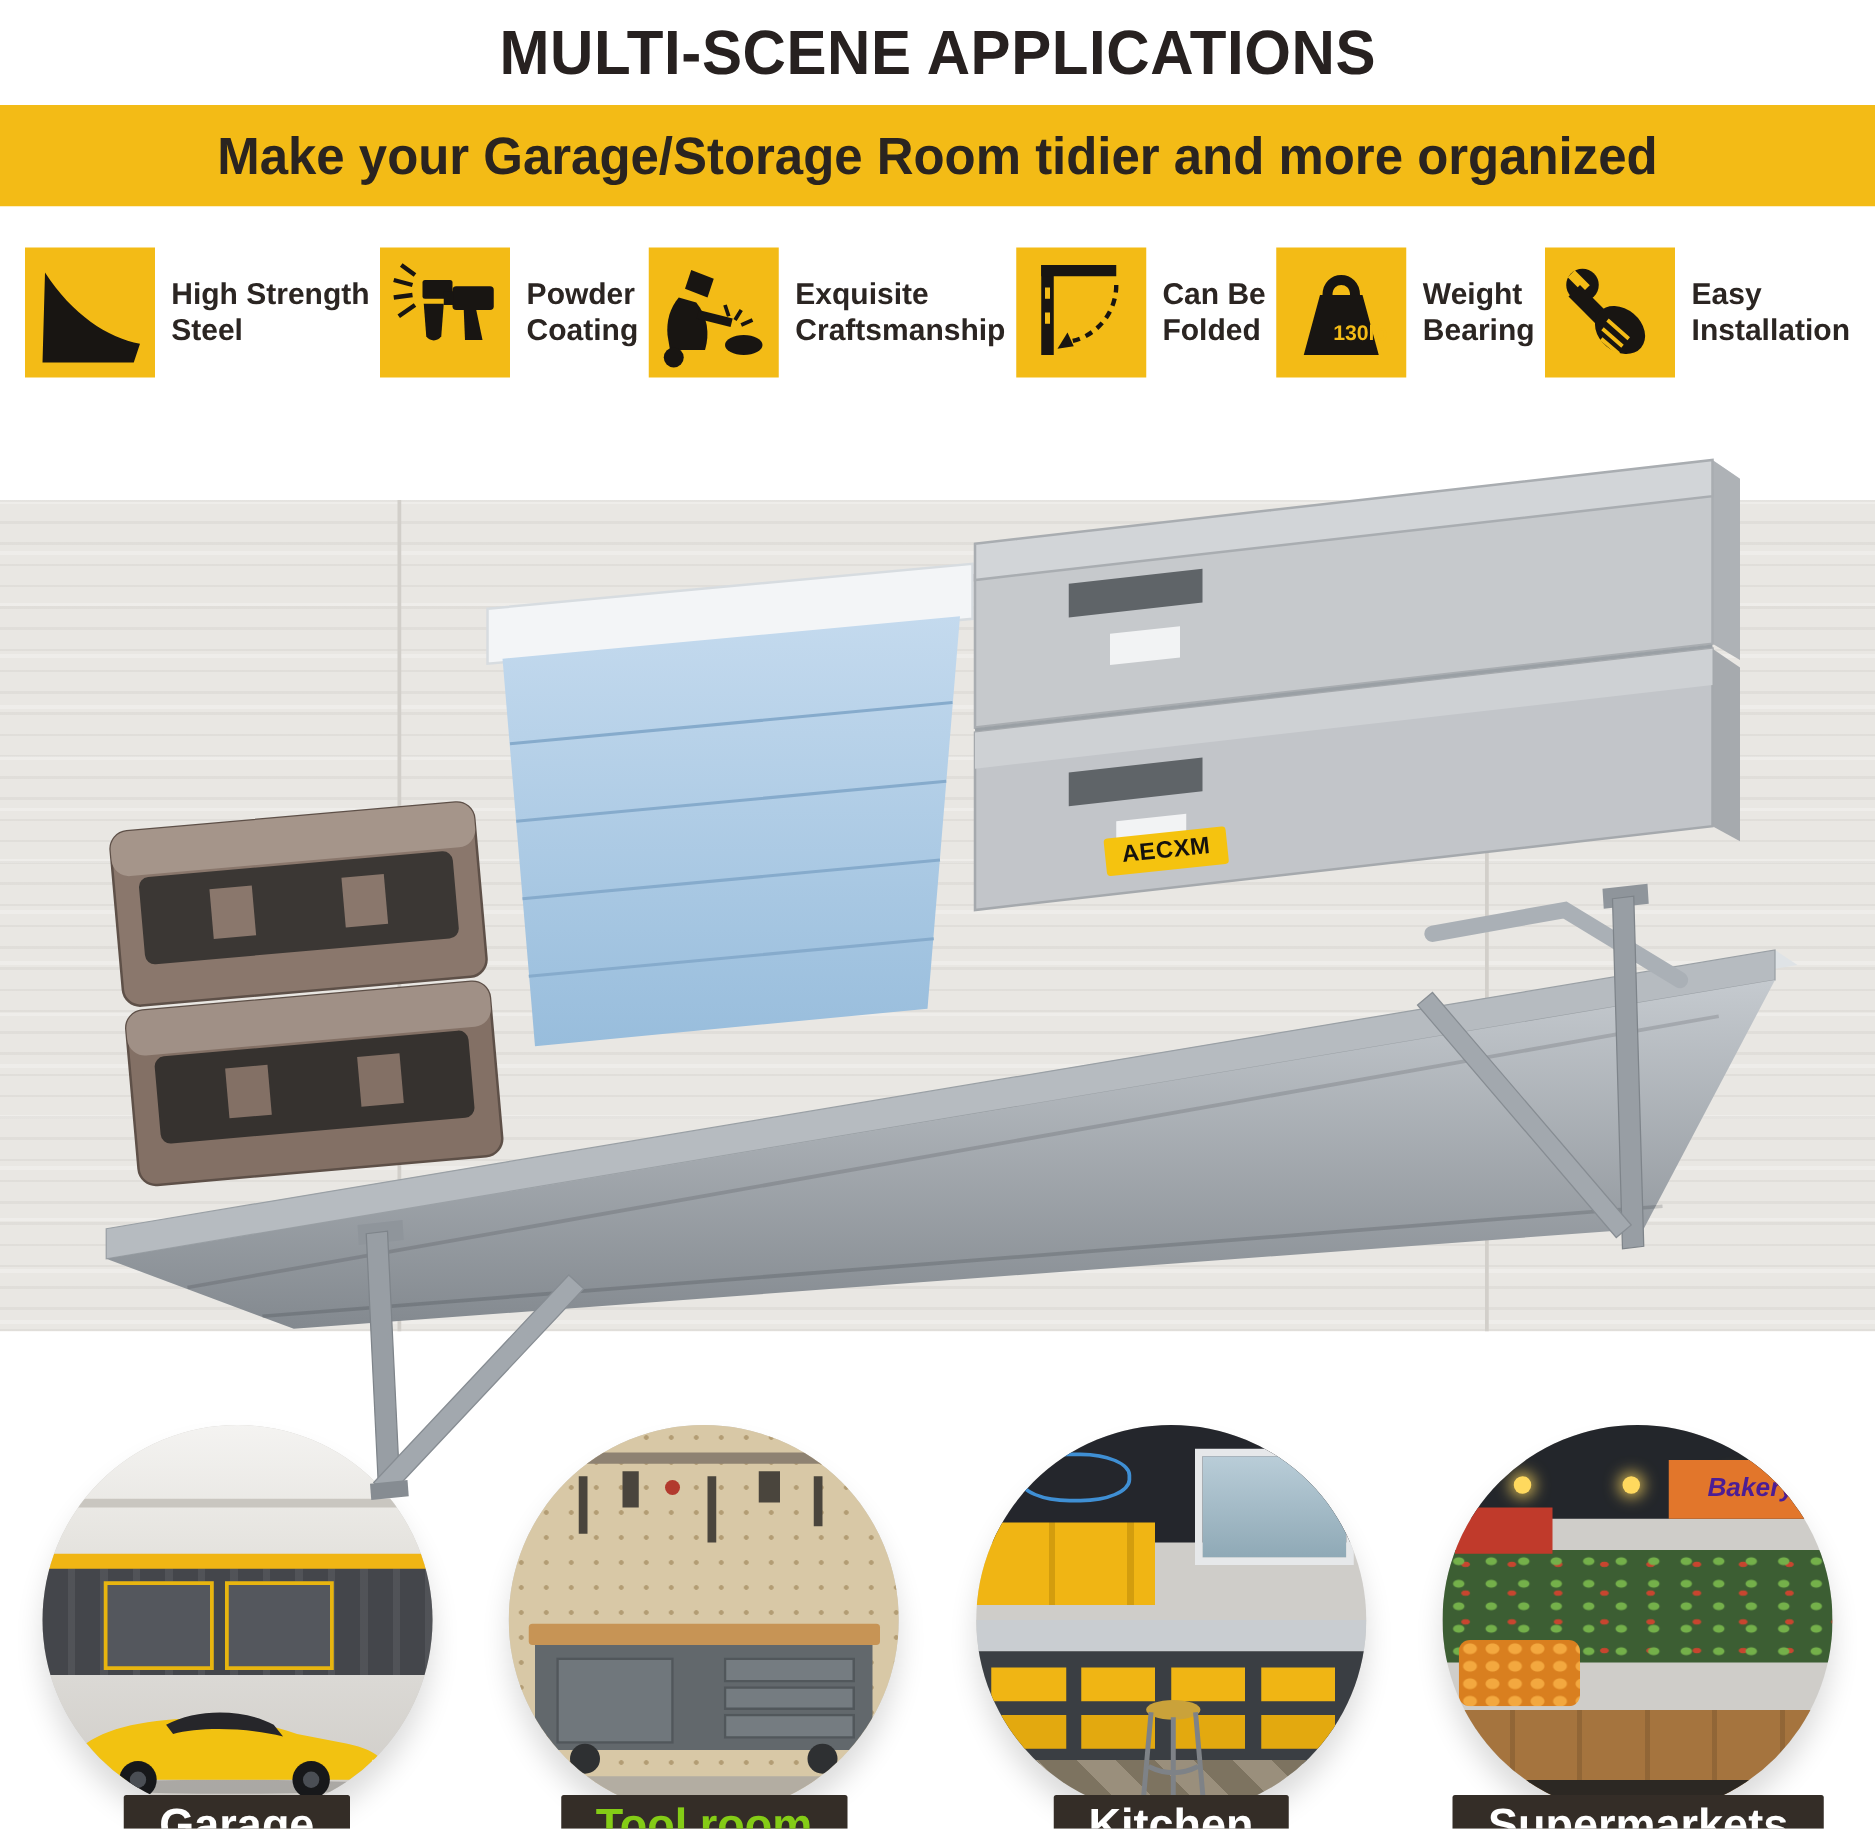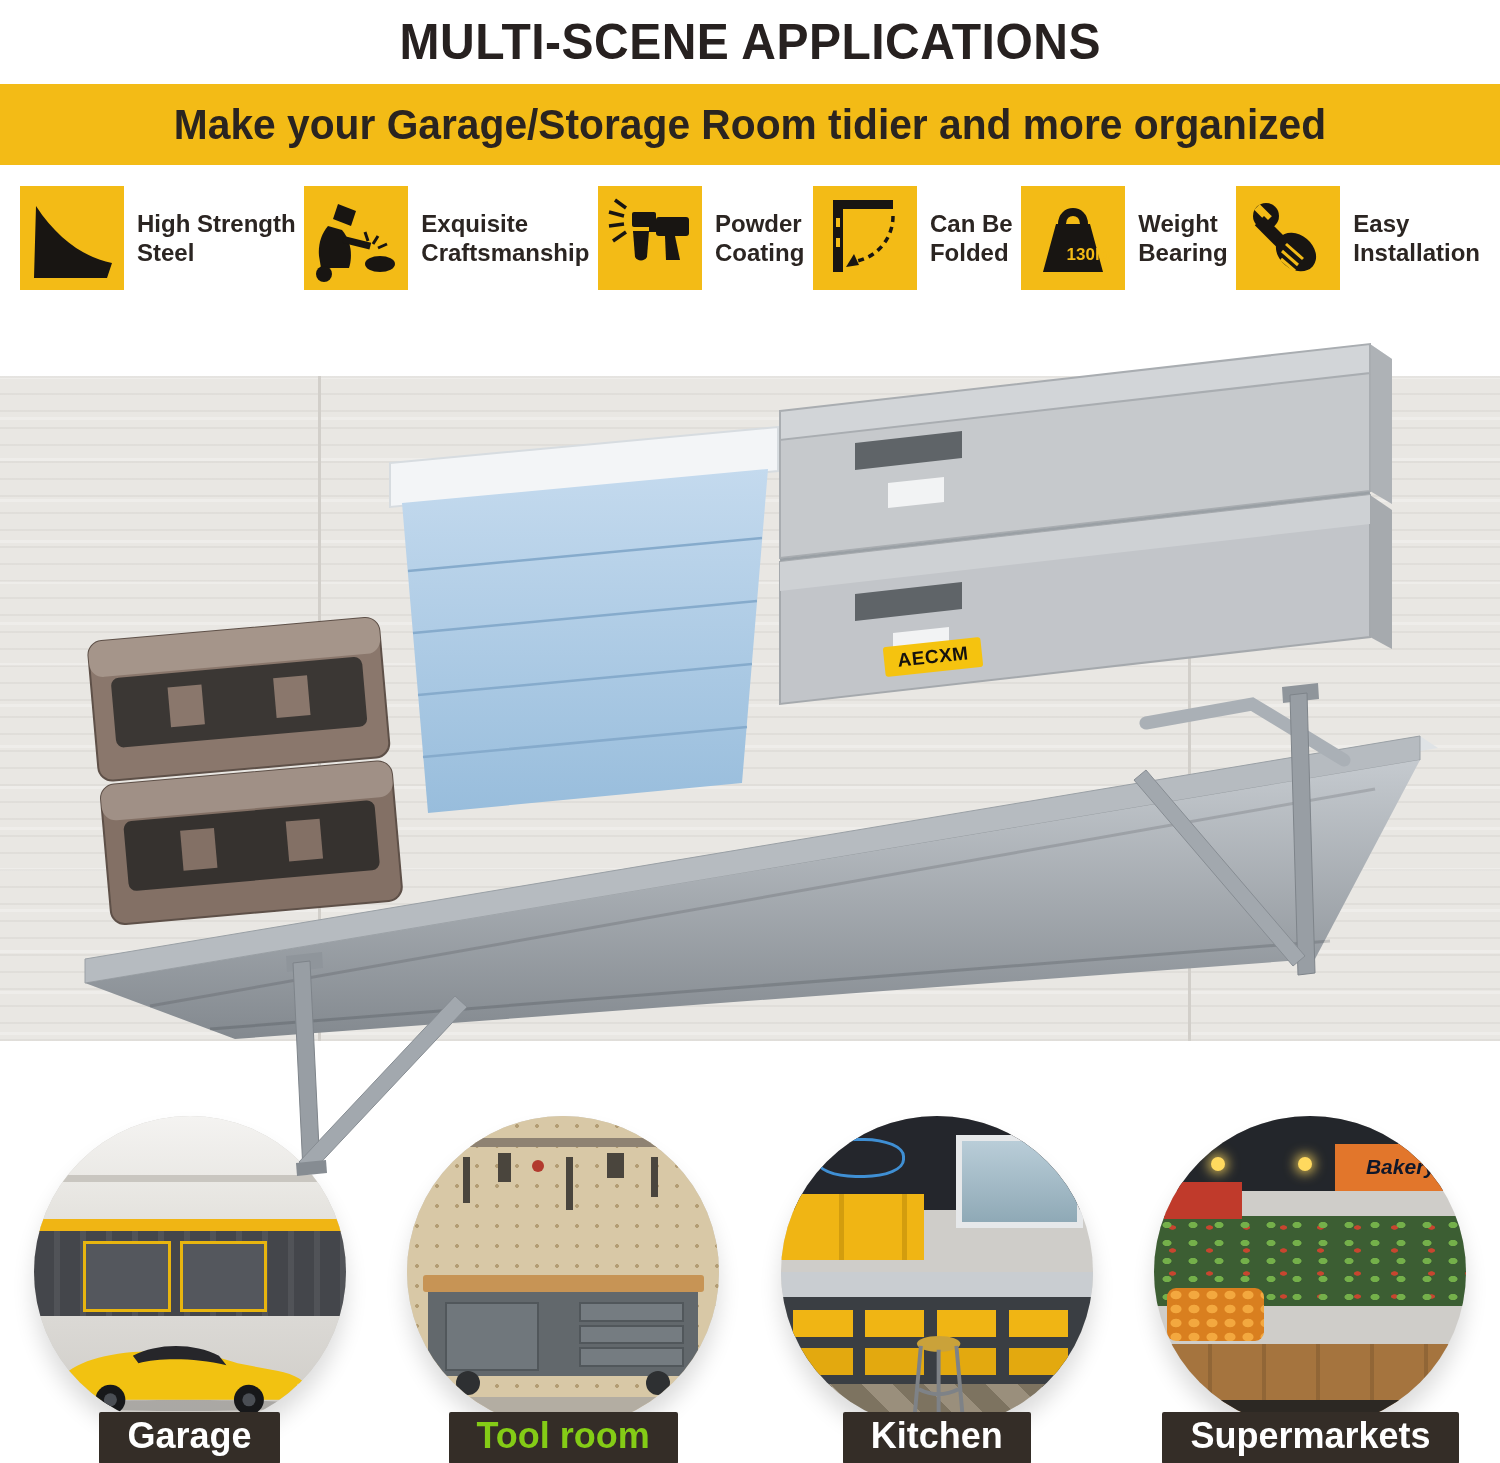--- a/index.html
+++ b/index.html
@@ -8,21 +8,21 @@
 
   
   .header{height:84px;display:flex;align-items:center;justify-content:center;}
   .title{font-size:50px;font-weight:800;letter-spacing:.5px;color:#272120;transform:scaleX(.96);}
 
   
   .banner{height:81px;background:#F3BB16;display:flex;align-items:center;justify-content:center;}
   .banner-text{font-size:42px;font-weight:700;color:#2a2420;transform:scaleX(.97);}
 
   
-  .features{height:146px;display:flex;align-items:center;justify-content:space-between;padding:0 20px;}
+  .features{height:146px;display:flex;align-items:center;justify-content:space-between;padding:12px 20px;}
   .feature{display:flex;align-items:center;gap:13px;}
   .feature-icon{width:104px;height:104px;background:#F3BB16;position:relative;flex:0 0 auto;}
   .feature-icon svg{position:absolute;left:0;top:0;width:104px;height:104px;}
   .badge-130{position:absolute;left:0;right:0;top:59px;text-align:center;color:#F3BB16;
              font-weight:700;font-size:17px;pointer-events:none;margin-left:30px;}
   .feature-label{font-size:24px;font-weight:700;color:#2b2522;line-height:1.22;}
 
   
   .product{position:relative;height:795px;}
   .wall{position:absolute;left:0;top:65px;width:1500px;height:665px;background:#e9e7e3;
@@ -93,21 +93,21 @@
   .k-drawer2{top:56%;width:19%;height:30%;background:#e3a90f;}
   .k-floor{left:0;bottom:0;width:100%;height:14%;
            background:repeating-linear-gradient(45deg,#9a8f7c 0 22px,#7d7360 22px 44px);}
   .k-stool{left:41%;bottom:3%;width:19%;height:auto;}
 
   
   .s-ceiling{left:0;top:0;width:100%;height:24%;background:#23262b;}
   .s-light{top:13%;width:14px;height:14px;border-radius:50%;background:#ffd95e;box-shadow:0 0 12px 3px rgba(255,217,94,.8);}
   .s-l1{left:18%}.s-l2{left:46%}.s-l3{left:72%}
   .s-sign-o{right:0;top:9%;width:42%;height:15%;background:#e2762b;display:flex;align-items:center;
-            justify-content:center;color:#0f172a;font-weight:700;font-size:21px;font-style:italic;}
+            justify-content:center;color:#4c1d95;font-weight:700;font-size:21px;font-style:italic;}
   .s-sign-r{left:3%;top:21%;width:25%;height:12%;background:#c03a2b;}
   .s-produce{left:0;top:32%;width:100%;height:29%;background:#3c5e33;
              background-image:radial-gradient(#74b04a 4px,transparent 5px),radial-gradient(#c8452f 3px,transparent 4px);
              background-size:26px 18px,37px 23px;}
   .s-oranges{left:4%;top:55%;width:31%;height:17%;border-radius:9px;background:#d97f1f;
              background-image:radial-gradient(#f3a83f 5px,transparent 6px);background-size:18px 14px;}
   .s-counter{left:0;bottom:0;width:100%;height:27%;background:#a5743e;
              background-image:repeating-linear-gradient(90deg,rgba(0,0,0,.12) 0 4px,transparent 4px 54px);}
   .s-counterdark{left:0;bottom:0;width:100%;height:9%;background:#2c2823;}
 </style>
@@ -135,51 +135,51 @@
       <div class="feature-label">
         <span>High Strength</span><br>
         <span>Steel</span>
       </div>
     </div>
 
     <div class="feature">
       <div class="feature-icon">
         <svg viewBox="0 0 104 104">
           <g fill="#181512">
+            <rect x="34" y="26" width="24" height="15" rx="2"></rect>
+            <path d="M35 45 h16 l-2 26 a7 7 0 0 1 -12 0 z"></path>
+            <rect x="58" y="31" width="33" height="19" rx="3"></rect>
+            <rect x="51" y="35" width="8" height="11"></rect>
+            <path d="M67 50 h10 l5 24 -14 0 z"></path>
+          </g>
+          <path d="M28 22 l-11 -8 M26 30 l-15 -4 M26 38 l-15 2 M28 46 l-13 9" stroke="#181512" stroke-width="3.5" fill="none"></path>
+        </svg>
+      </div>
+      <div class="feature-label">
+        <span>Powder</span><br>
+        <span>Coating</span>
+      </div>
+    </div>
+
+    <div class="feature">
+      <div class="feature-icon">
+        <svg viewBox="0 0 104 104">
+          <g fill="#181512">
             <path d="M34 18 l18 7 -5 15 -18 -7 z"></path>
             <path d="M24 40 c-7 8 -10 19 -9 30 l2 12 28 0 c4 -13 2 -27 -7 -38 z"></path>
             <rect x="40" y="50" width="28" height="7" transform="rotate(14 40 50)"></rect>
             <ellipse cx="76" cy="78" rx="15" ry="8"></ellipse>
             <circle cx="20" cy="88" r="8"></circle>
           </g>
           <path d="M69 58 l5 -8 M74 62 l9 -4 M64 55 l-3 -9" stroke="#181512" stroke-width="3" fill="none"></path>
         </svg>
       </div>
       <div class="feature-label">
         <span>Exquisite</span><br>
         <span>Craftsmanship</span>
-      </div>
-    </div>
-
-    <div class="feature">
-      <div class="feature-icon">
-        <svg viewBox="0 0 104 104">
-          <g fill="#181512">
-            <rect x="34" y="26" width="24" height="15" rx="2"></rect>
-            <path d="M35 45 h16 l-2 26 a7 7 0 0 1 -12 0 z"></path>
-            <rect x="58" y="31" width="33" height="19" rx="3"></rect>
-            <rect x="51" y="35" width="8" height="11"></rect>
-            <path d="M67 50 h10 l5 24 -14 0 z"></path>
-          </g>
-          <path d="M28 22 l-11 -8 M26 30 l-15 -4 M26 38 l-15 2 M28 46 l-13 9" stroke="#181512" stroke-width="3.5" fill="none"></path>
-        </svg>
-      </div>
-      <div class="feature-label">
-        <span>Powder</span><br>
-        <span>Coating</span>
       </div>
     </div>
 
     <div class="feature">
       <div class="feature-icon">
         <svg viewBox="0 0 104 104">
           <g fill="#181512">
             <rect x="20" y="14" width="10" height="72"></rect>
             <rect x="20" y="14" width="60" height="9"></rect>
             <path d="M41 68 L33 81 L46 79 Z"></path>

